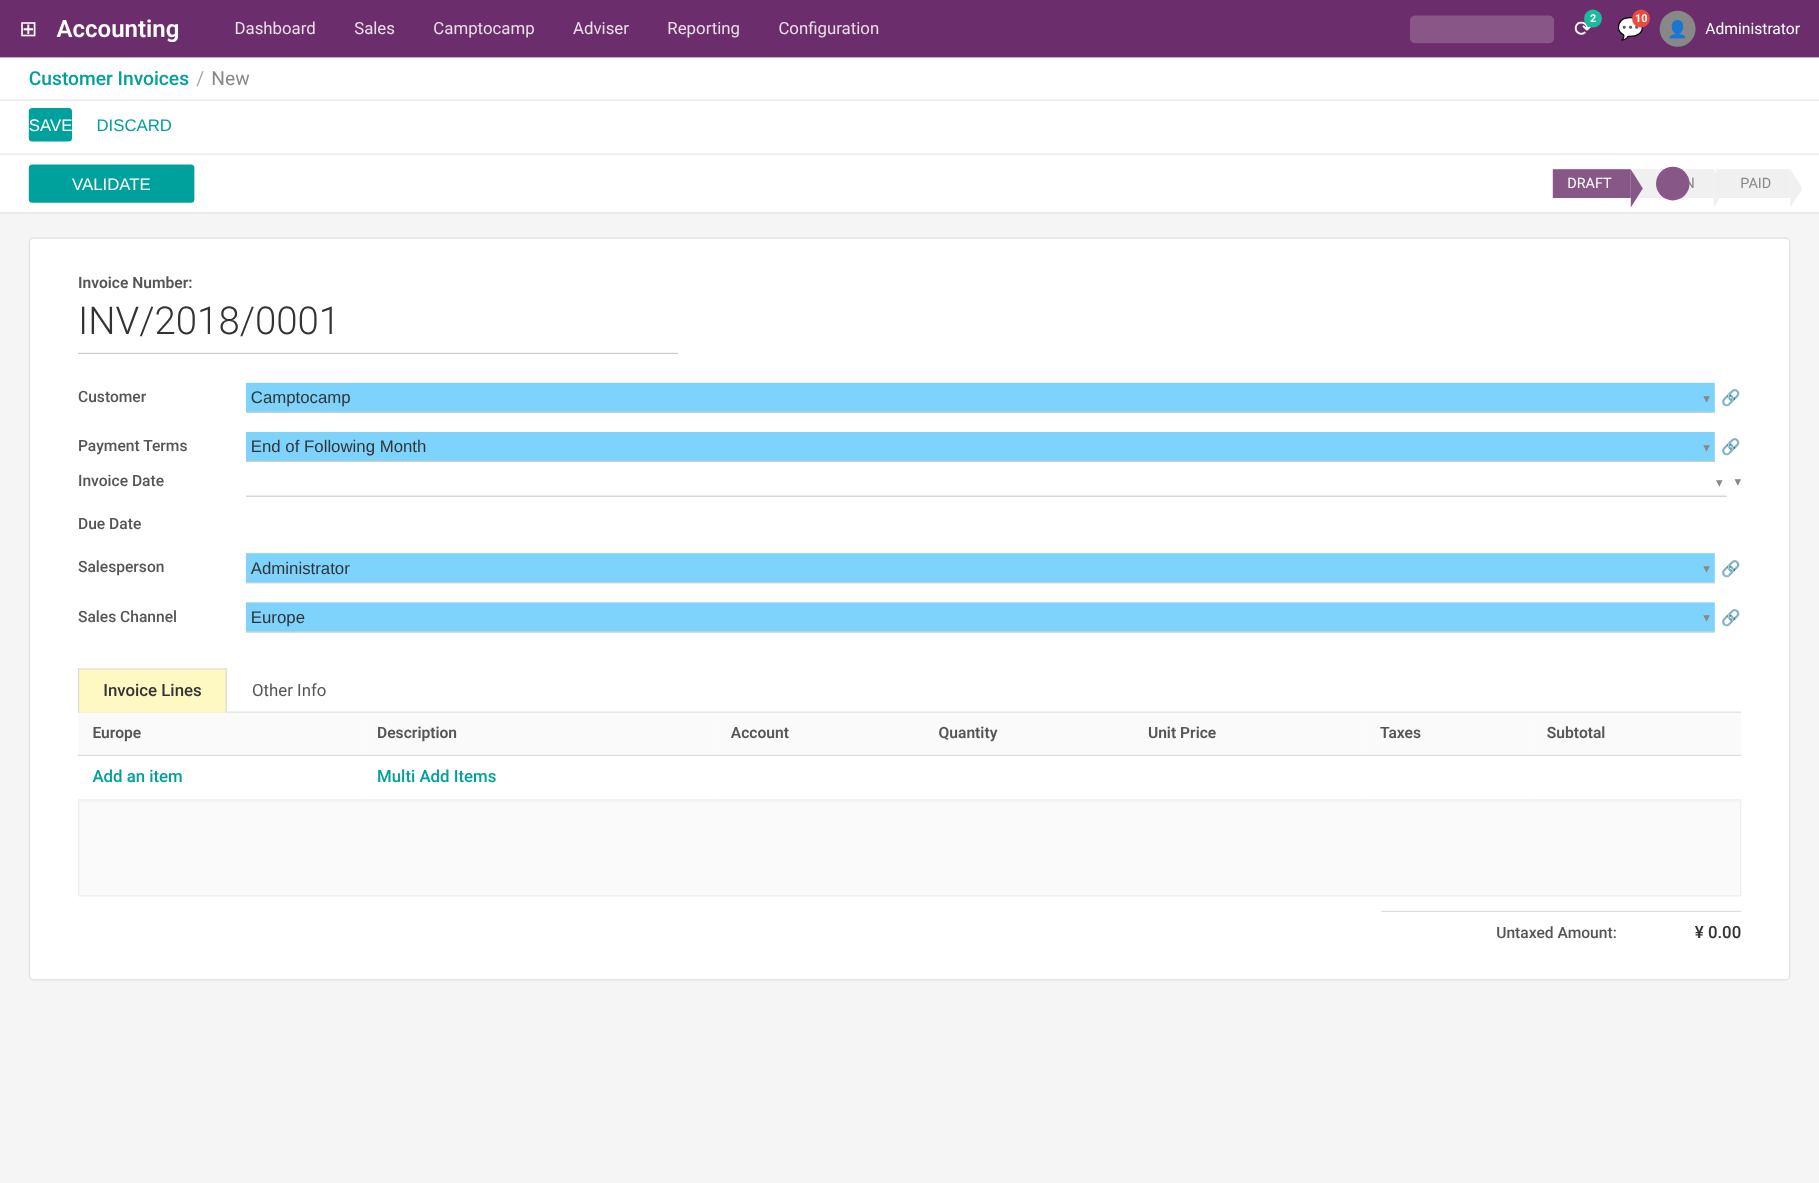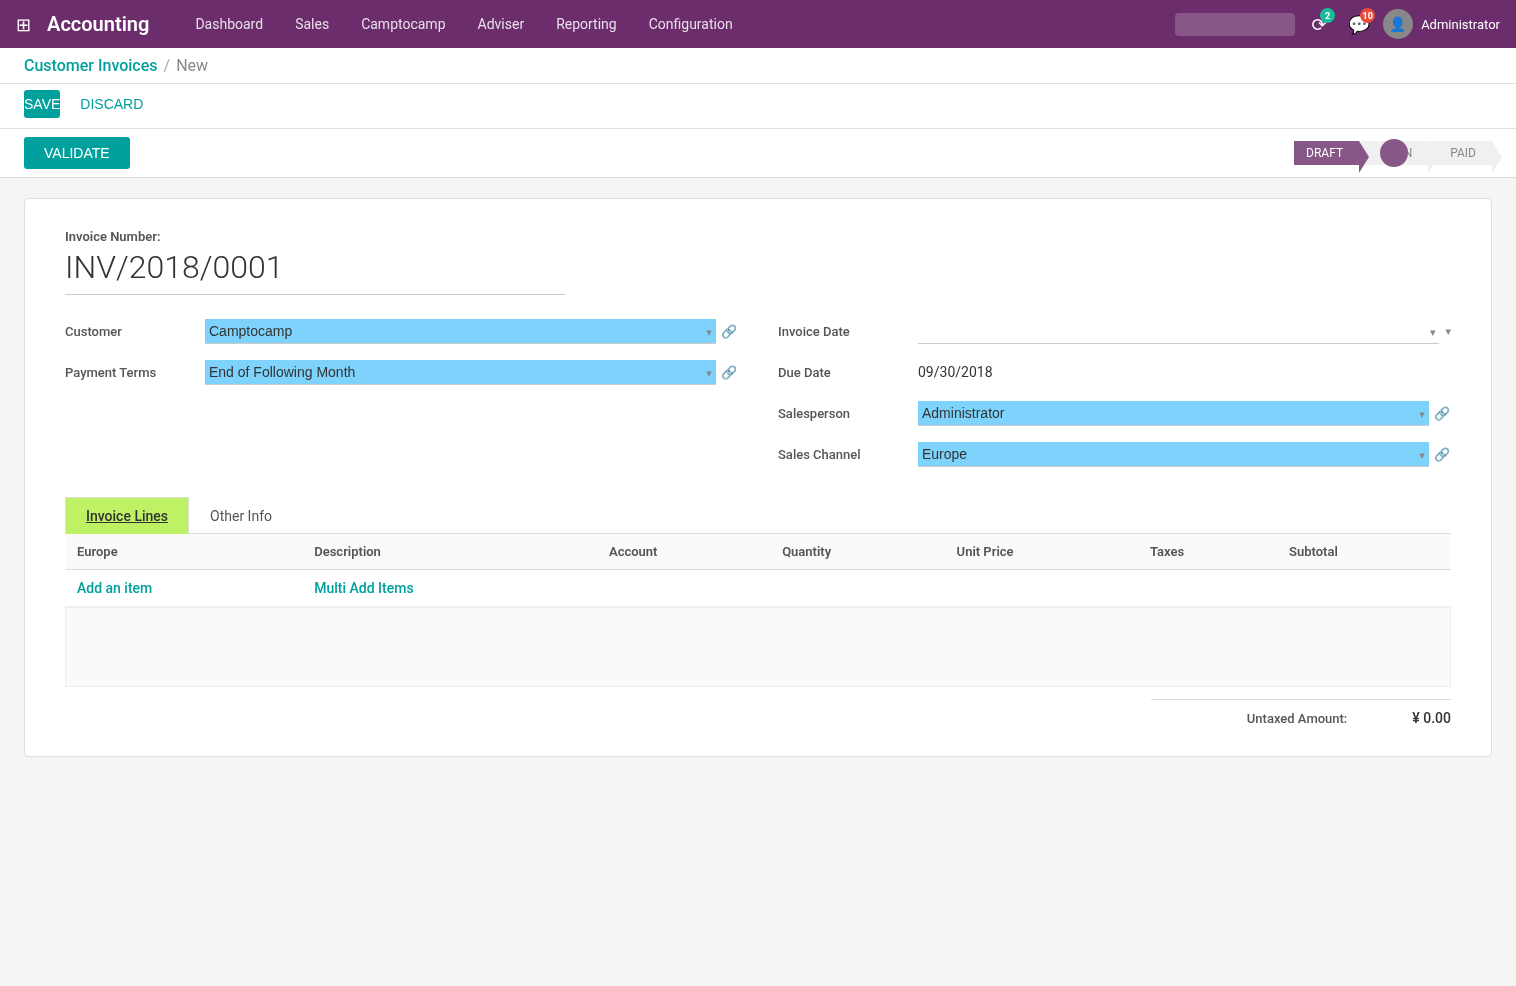--- a/index.html
+++ b/index.html
@@ -34,47 +34,47 @@
     .breadcrumb-sep { color: #aaa; }
     .breadcrumb-current { color: #888; }
 
     
     .actions { background: white; padding: 6px 24px 10px; display: flex; gap: 8px; border-bottom: 1px solid #e0e0e0; }
     .btn-save { background: #00a09d; color: white; border: none; padding: 6px 0; border-radius: 3px; cursor: pointer; font-size: 14px; font-weight: 500; }
     .btn-discard { background: transparent; color: #00a09d; border: none; padding: 6px 12px; cursor: pointer; font-size: 14px; font-weight: 500; }
 
     
     .statusbar { background: white; display: flex; align-items: center; padding: 8px 24px; border-bottom: 1px solid #ddd; position: relative; }
-    .validate-btn { background: #00a09d; color: white; border: none; padding: 8px 20px; border-radius: 3px; cursor: pointer; font-size: 14px; font-weight: 500; text-transform: uppercase; }
+    .validate-btn { background: #00a09d; color: white; border: none; padding: 8px 36px; border-radius: 3px; cursor: pointer; font-size: 14px; font-weight: 500; text-transform: uppercase; }
 
     
     .main { padding: 20px 24px; }
     .invoice-card { background: white; border: 1px solid #e0e0e0; border-radius: 4px; padding: 30px 40px; }
 
     
     .invoice-number-label { font-size: 13px; font-weight: 600; color: #555; margin-bottom: 4px; }
     .invoice-number-value { font-size: 32px; font-weight: 300; color: #333; border-bottom: 1px solid #ccc; padding-bottom: 8px; max-width: 500px; margin-bottom: 24px; }
 
     
-    .form-grid { display: grid; grid-template-columns: 1fr 1fr; gap: 16px 40px; }
+    .form-grid { display: grid; grid-template-columns: 1fr; gap: 4px 40px; }
     .form-left, .form-right { display: flex; flex-direction: column; gap: 16px; }
     .form-row { display: flex; align-items: center; gap: 10px; }
     .form-label { min-width: 130px; color: #555; font-size: 13px; font-weight: 500; }
     .form-control-wrap { flex: 1; display: flex; align-items: center; gap: 6px; }
     .form-select { border: none; border-bottom: 1px solid #ccc; padding: 4px 4px; font-size: 14px; color: #333; background: #7dd3fc; width: 100%; outline: none; cursor: pointer; appearance: none; -webkit-appearance: none; }
     .form-input { border: none; border-bottom: 1px solid #ccc; padding: 4px 4px; font-size: 14px; color: #333; background: white; width: 100%; outline: none; }
     .select-wrapper { position: relative; flex: 1; }
     .select-wrapper::after { content: '▾'; position: absolute; right: 4px; top: 50%; transform: translateY(-50%); color: #888; font-size: 11px; pointer-events: none; }
     .external-link-icon { color: #00a09d; cursor: pointer; font-size: 13px; flex-shrink: 0; }
     .form-value { font-size: 14px; color: #333; border-bottom: 1px solid transparent; padding: 4px 0; }
 
     
     .tabs-container { margin-top: 28px; border-bottom: 1px solid #ddd; display: flex; gap: 0; }
     .tab { padding: 10px 20px; cursor: pointer; font-size: 14px; color: #555; border: 1px solid transparent; border-bottom: none; margin-bottom: -1px; }
-    .tab.active { border-color: #ddd; border-bottom-color: white; background: #bef264; color: #333; font-weight: 500; text-decoration: underline; }
+    .tab.active { border-color: #ddd; border-bottom-color: white; background: #fef9c3; color: #333; font-weight: 500; }
 
     
     .invoice-table { width: 100%; border-collapse: collapse; margin-top: 0; }
     .invoice-table th { text-align: left; padding: 10px 12px; font-size: 13px; font-weight: 600; color: #555; border-bottom: 1px solid #ddd; background: #fafafa; }
     .invoice-table td { padding: 10px 12px; font-size: 14px; border-bottom: 1px solid #f0f0f0; color: #333; }
     .table-link { color: #00a09d; cursor: pointer; font-weight: 500; }
     .th-right { text-align: right; }
     .footer-label { color: #555; font-size: 13px; font-weight: 500; }
     .footer-value { color: #333; font-size: 14px; font-weight: 500; margin-left: 25px; }
 
@@ -187,23 +187,20 @@
           <div class="form-control-wrap">
             <div class="select-wrapper">
               <input class="form-input" type="text" value="" style="">
             </div>
             <span style="color:#888;font-size:11px;flex-shrink:0;">▾</span>
           </div>
         </div>
 
         <div class="form-row">
           <span class="form-label">Due Date</span>
-          <div class="form-control-wrap">
-            <span class="form-value">09/30/2018</span>
-          </div>
         </div>
 
         <div class="form-row">
           <span class="form-label">Salesperson</span>
           <div class="form-control-wrap">
             <div class="select-wrapper">
               <select class="form-select">
                 <option>Administrator</option>
               </select>
             </div>

